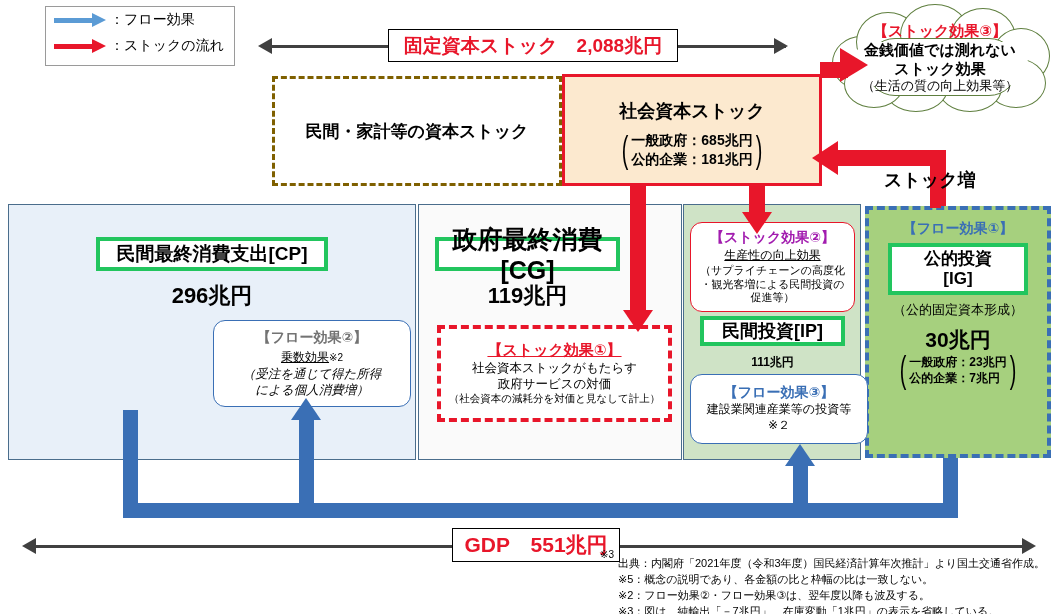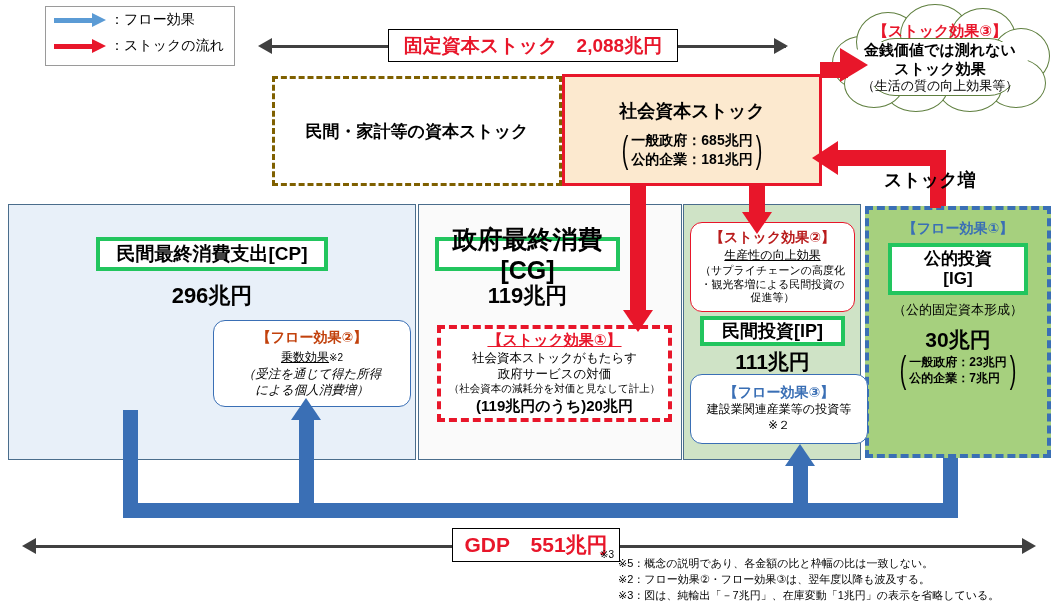--- a/index.html
+++ b/index.html
@@ -51,37 +51,37 @@
   #cg{left:418px;top:204px;width:264px;height:256px;border:1px solid #4a6d8c;background:#fafafa;}
   #ip{left:683px;top:204px;width:178px;height:256px;border:1px solid #4a6d8c;background:#cfe3c6;}
   #ig{left:865px;top:206px;width:186px;height:252px;border:4px dashed #3a6fb5;background:#a6d07e;}
 
   .hdrbox{border:4px solid #22c55e;background:#fff;font-weight:bold;}
   #cphdr{left:96px;top:237px;width:232px;height:34px;font-size:19px;}
   #cpamt{left:96px;top:282px;width:232px;height:28px;font-size:22px;font-weight:bold;}
   #cghdr{left:435px;top:237px;width:185px;height:34px;font-size:25px;}
   #cgamt{left:435px;top:282px;width:185px;height:28px;font-size:22px;font-weight:bold;}
   #iphdr{left:700px;top:316px;width:145px;height:30px;font-size:18px;}
-  #ipamt{left:700px;top:350px;width:145px;height:24px;font-size:21px;font-weight:bold;text-align:center;}
+  #ipamt{left:700px;top:350px;width:145px;height:24px;font-size:12px;font-weight:bold;text-align:center;}
 
   
   .callout{background:#fff;border-radius:12px;}
   #fe2{left:213px;top:320px;width:198px;height:87px;border:1.5px solid #3a6fb5;}
-  #fe2 .h{color:#c2410c;font-weight:bold;font-size:14px;}
+  #fe2 .h{color:#737373;font-weight:bold;font-size:14px;}
   #fe2 .u{text-decoration:underline;font-size:12px;}
   #fe2 .b{font-size:12.5px;line-height:1.3;font-style:italic;}
 
   #se1{left:437px;top:325px;width:235px;height:97px;border:4px dashed #e8162a;background:#fff;}
   #se1 .h{color:#e8162a;font-weight:bold;font-size:15px;text-decoration:underline;}
   #se1 .b{font-size:12.5px;line-height:1.28;}
   #se1 .s{font-size:10.5px;}
   #se1 .n{font-weight:bold;font-size:15px;margin-top:1px;}
 
   #se2{left:690px;top:222px;width:165px;height:90px;border:1.5px solid #e8162a;}
-  #se2 .h{color:#b91c1c;font-weight:bold;font-size:14px;}
+  #se2 .h{color:#a21caf;font-weight:bold;font-size:14px;}
   #se2 .u{text-decoration:underline;font-size:12px;}
   #se2 .b{font-size:11px;line-height:1.25;}
 
   #fe3{left:690px;top:374px;width:178px;height:70px;border:1.5px solid #3a6fb5;}
   #fe3 .h{color:#3a6fb5;font-weight:bold;font-size:14px;}
   #fe3 .b{font-size:12px;line-height:1.3;}
 
   #igfe{left:870px;top:218px;width:176px;height:22px;color:#3a6fb5;font-weight:bold;font-size:14px;}
   #ighdr{left:888px;top:243px;width:140px;height:52px;font-size:17px;line-height:1.15;}
   #igsub{left:870px;top:300px;width:176px;height:20px;font-size:13px;}
@@ -195,21 +195,20 @@
   <div class="b">による個人消費増）</div>
 </div>
 
 <div class="abs ctr hdrbox" id="cghdr">政府最終消費[CG]</div>
 <div class="abs ctr" id="cgamt">119兆円</div>
 <div class="abs ctr col" id="se1">
   <div class="h">【ストック効果①】</div>
   <div class="b">社会資本ストックがもたらす</div>
   <div class="b">政府サービスの対価</div>
   <div class="s">（社会資本の減耗分を対価と見なして計上）</div>
-  <div class="n">(119兆円のうち)20兆円</div>
 </div>
 
 <div class="abs ctr col callout" id="se2">
   <div class="h">【ストック効果②】</div>
   <div class="u">生産性の向上効果</div>
   <div class="b">（サプライチェーンの高度化</div>
   <div class="b">・観光客増による民間投資の</div>
   <div class="b">促進等）</div>
 </div>
 <div class="abs ctr hdrbox" id="iphdr">民間投資[IP]</div>
@@ -254,16 +253,17 @@
 <div class="abs bbar" style="left:793px;top:460px;width:15px;height:50px;"></div>
 <div class="abs bup" style="left:785px;top:444px;"></div>
 
 <div class="abs" id="gdpL"></div>
 <div class="abs" id="gdpline"></div>
 <div class="abs" id="gdpR"></div>
 <div class="abs ctr" id="gdpbox">GDP　551兆円</div>
 <div class="abs" id="gdpnote">※3</div>
 
 <div class="abs" id="notes">
+  <div>出典：内閣府「2021年度（令和3年度）国民経済計算年次推計」より国土交通省作成。</div>
   <div>※5：概念の説明であり、各金額の比と枠幅の比は一致しない。</div>
   <div>※2：フロー効果②・フロー効果③は、翌年度以降も波及する。</div>
   <div>※3：図は、純輸出「－7兆円」、在庫変動「1兆円」の表示を省略している。</div>
 </div>
 
 </body></html>

